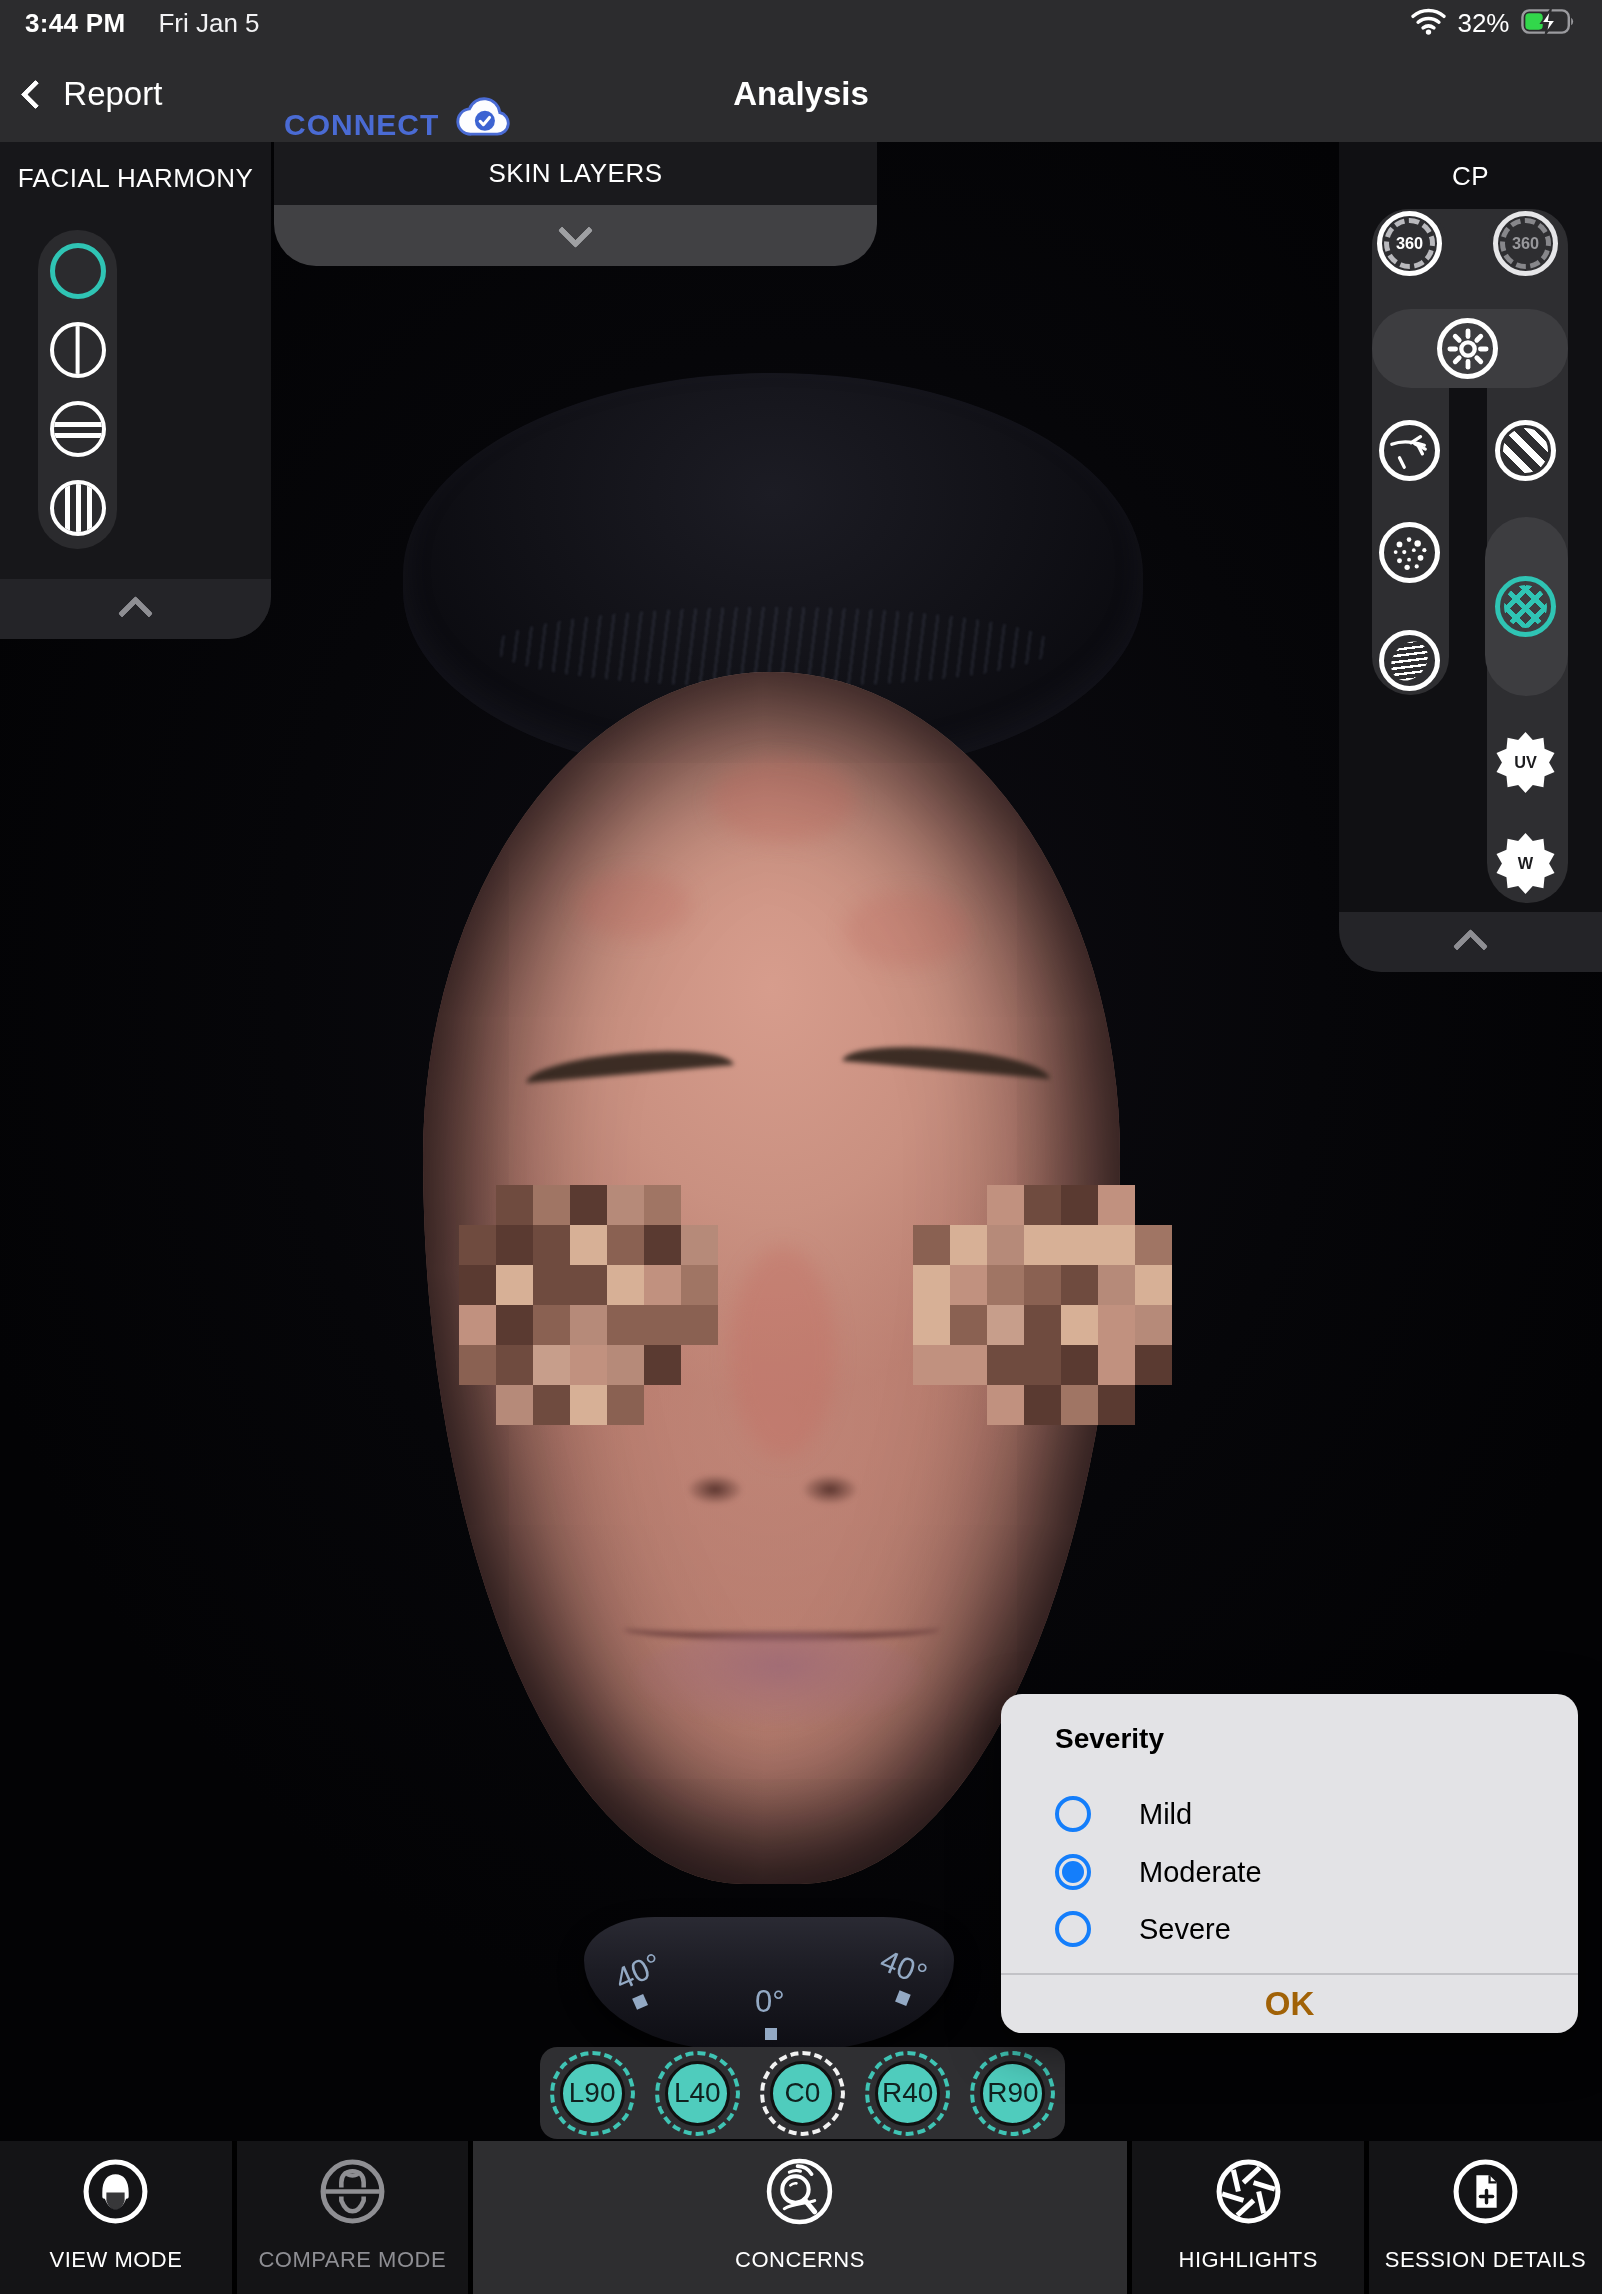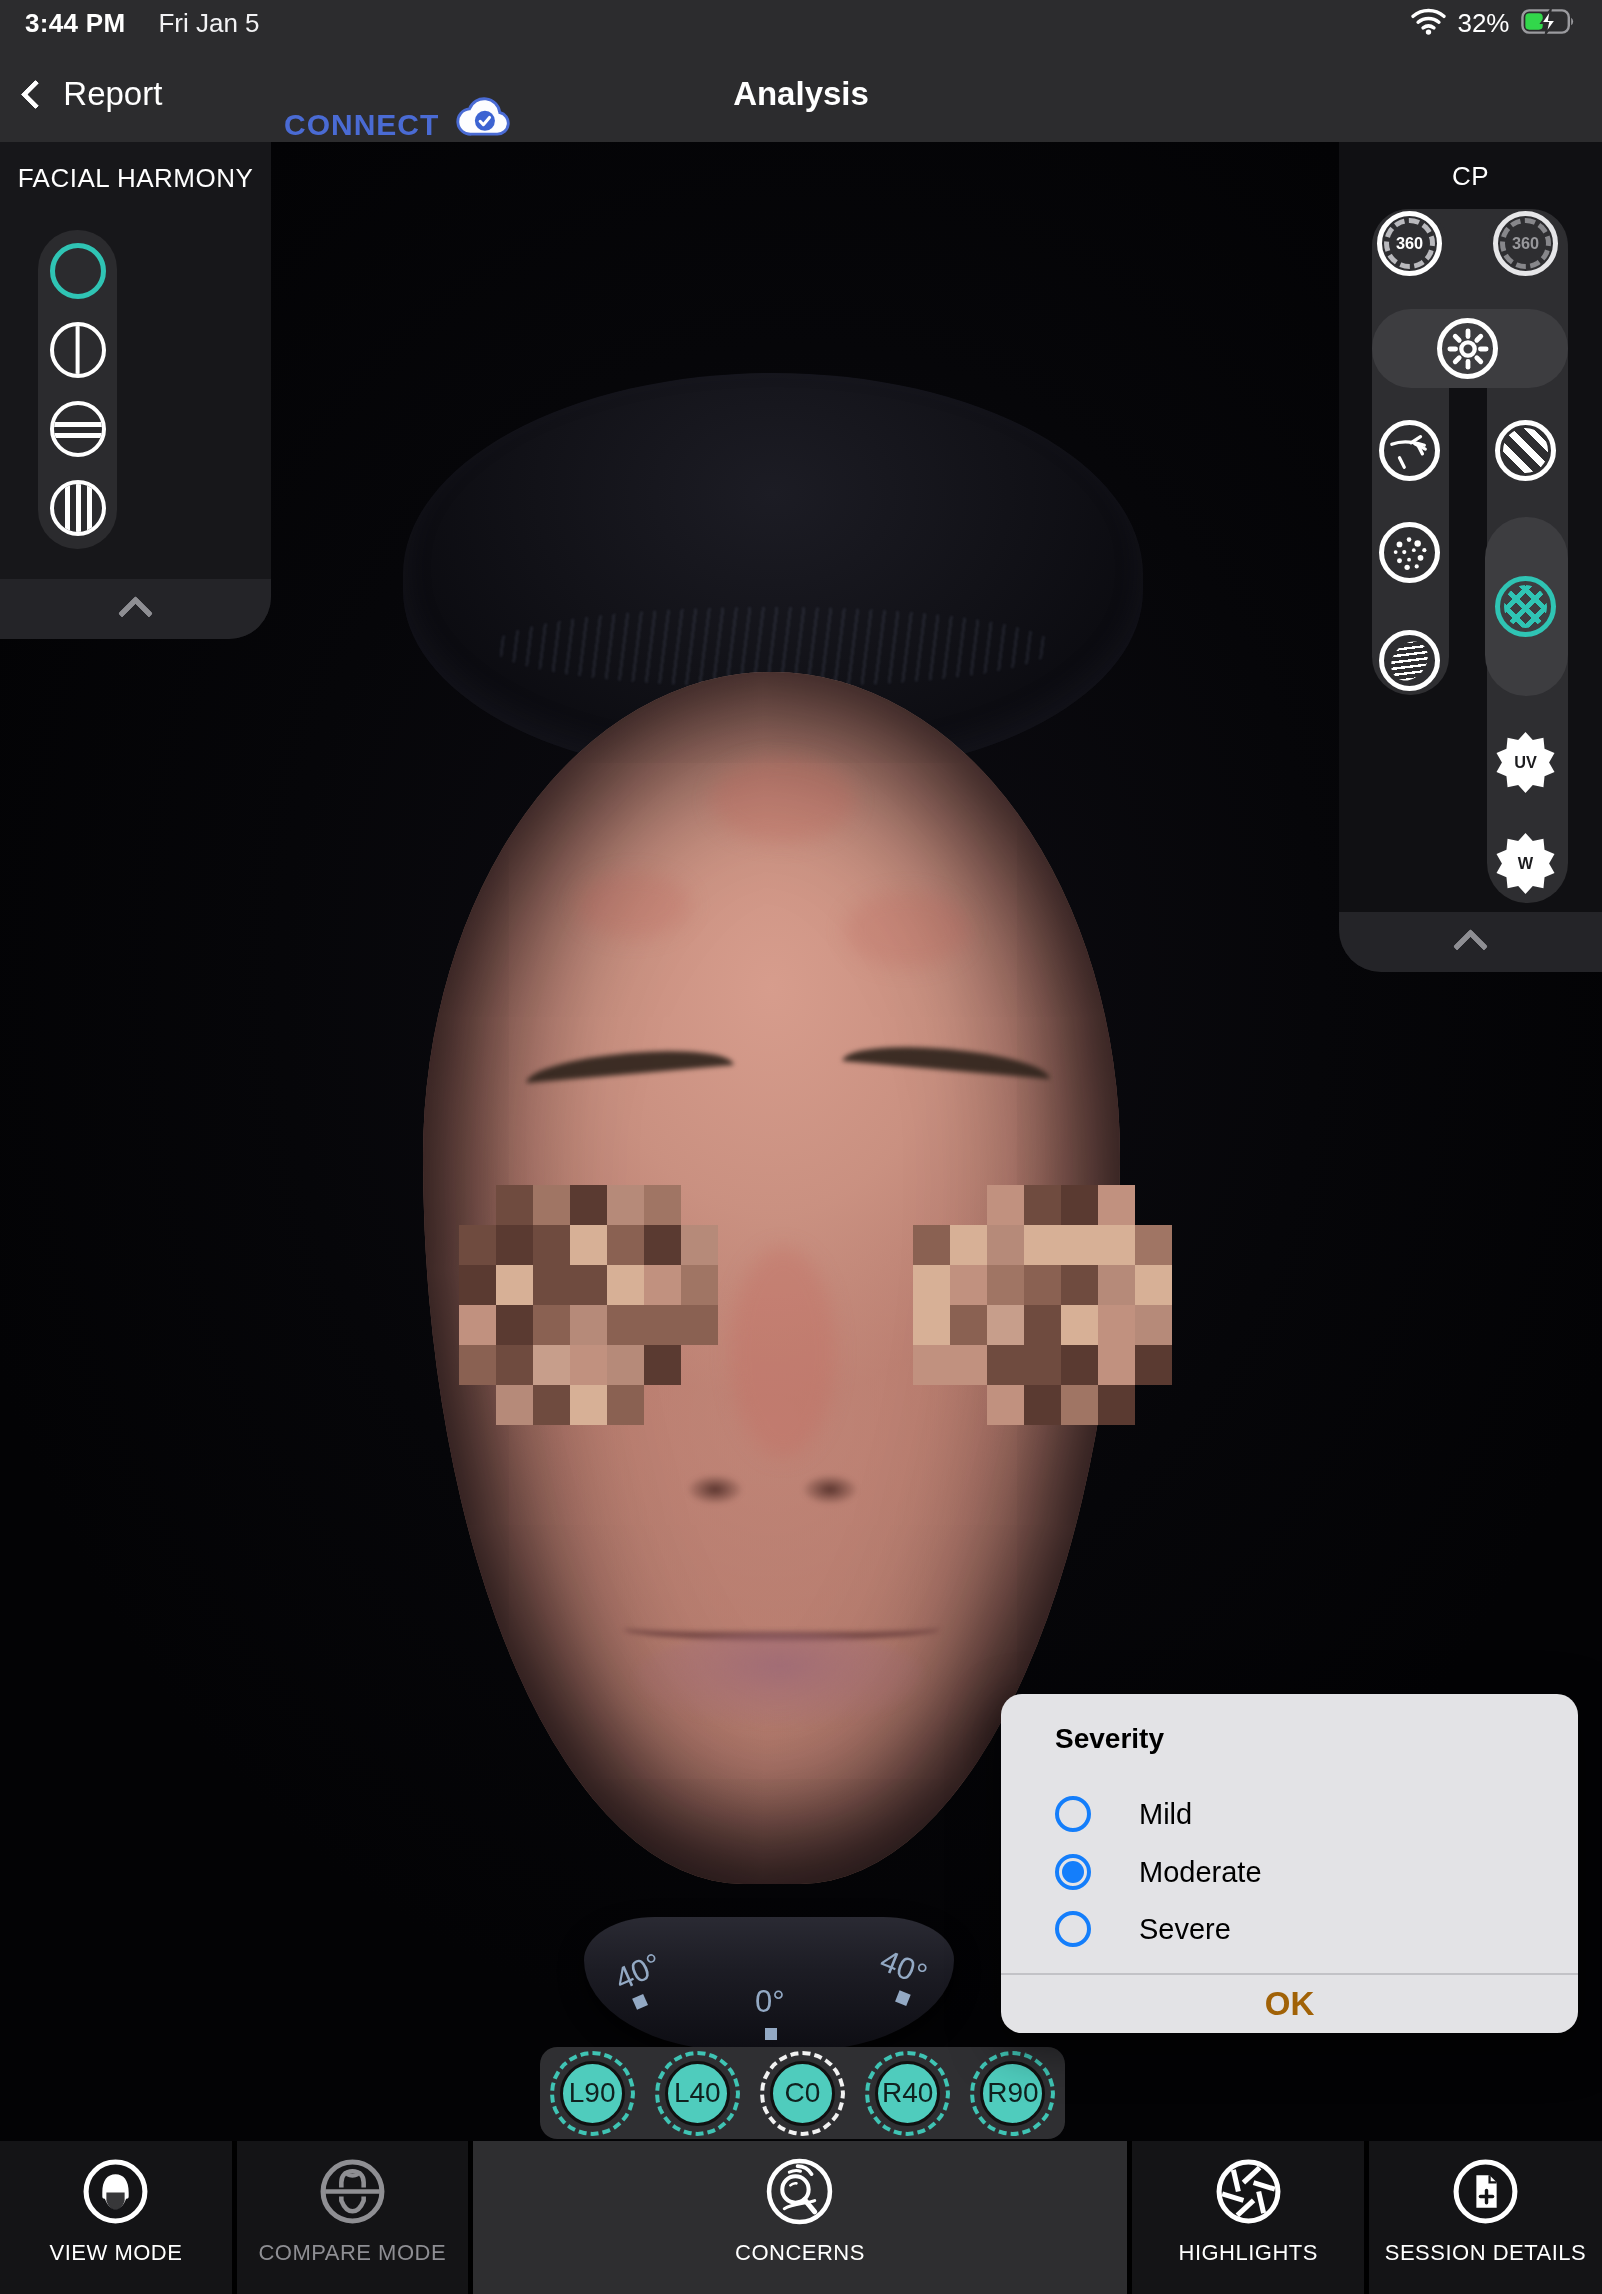--- a/index.html
+++ b/index.html
@@ -157,21 +157,21 @@
   .radio.on:after { content:""; position:absolute; inset:2.9px; background:#147efb; border-radius:50%; }
   .sev-label { font-size:29px; color:#000; }
   .dlg-divider { position:absolute; left:0; right:0; top:279px; height:1.9px; background:#c2c2c6; }
   .dlg-ok { position:absolute; left:0; right:0; top:281px; bottom:0; display:flex;
     align-items:center; justify-content:center; font-size:33px; font-weight:700;
     color:#a16207; cursor:pointer; border-radius:0 0 21px 21px; }
   
   .toolbar { position:absolute; left:0; top:2141px; width:1602px; height:153px;
     background:#000; display:flex; z-index:30; }
   .tb-item { background:#141416; display:flex; flex-direction:column; align-items:center;
-    justify-content:flex-start; padding-top:15.4px; gap:13px; cursor:pointer; }
+    justify-content:flex-start; padding-top:15.4px; gap:20px; cursor:pointer; }
   .tb-item .tb-label { font-size:22px; letter-spacing:0.5px; color:#fff; }
   .tb-item.active { background:#2e2e30; }
   .tb-item.disabled .tb-label { color:#8e8e93; }
   .tb-0 { width:232px; } .tb-1 { width:231px; margin-left:4.8px; }
   .tb-2 { width:655px; margin-left:4.8px; }
   .tb-3 { width:232px; margin-left:4.8px; } .tb-4 { width:233px; margin-left:4.8px; }
   .tb-icon { width:71px; height:71px; }
 </style>
 </head>
 <body>
@@ -357,20 +357,28 @@
           <span class="v1"></span>
           <span class="v2"></span>
           <span class="v3"></span>
         </div>
     </div>
     <div class="collapse-bar">
       <span class="chev-up"></span>
     </div>
   </div>
 
+  <div class="panel-sl">
+    <div class="sl-head">
+      <span class="panel-title">SKIN LAYERS</span>
+    </div>
+    <div class="sl-bar">
+      <span class="chev-down"></span>
+    </div>
+  </div>
 
   <div class="panel-cp">
     <div class="panel-title">CP</div>
 
     <div class="cp-shape" style="left:33px;top:67px;width:196px;height:73px;border-radius:37px;"></div>
     <div class="cp-shape" style="left:33px;top:67px;width:77px;height:486px;border-radius:38px;"></div>
     <div class="cp-shape" style="left:148px;top:67px;width:81px;height:694px;border-radius:40px;"></div>
     <div class="cp-shape" style="left:102px;top:96px;width:58px;height:115px;"></div>
     <div class="cp-hl" style="left:33px;top:167px;width:196px;height:79px;border-radius:39px;"></div>
     <div class="cp-hl" style="left:146px;top:375px;width:83px;height:179px;border-radius:41px;"></div>

